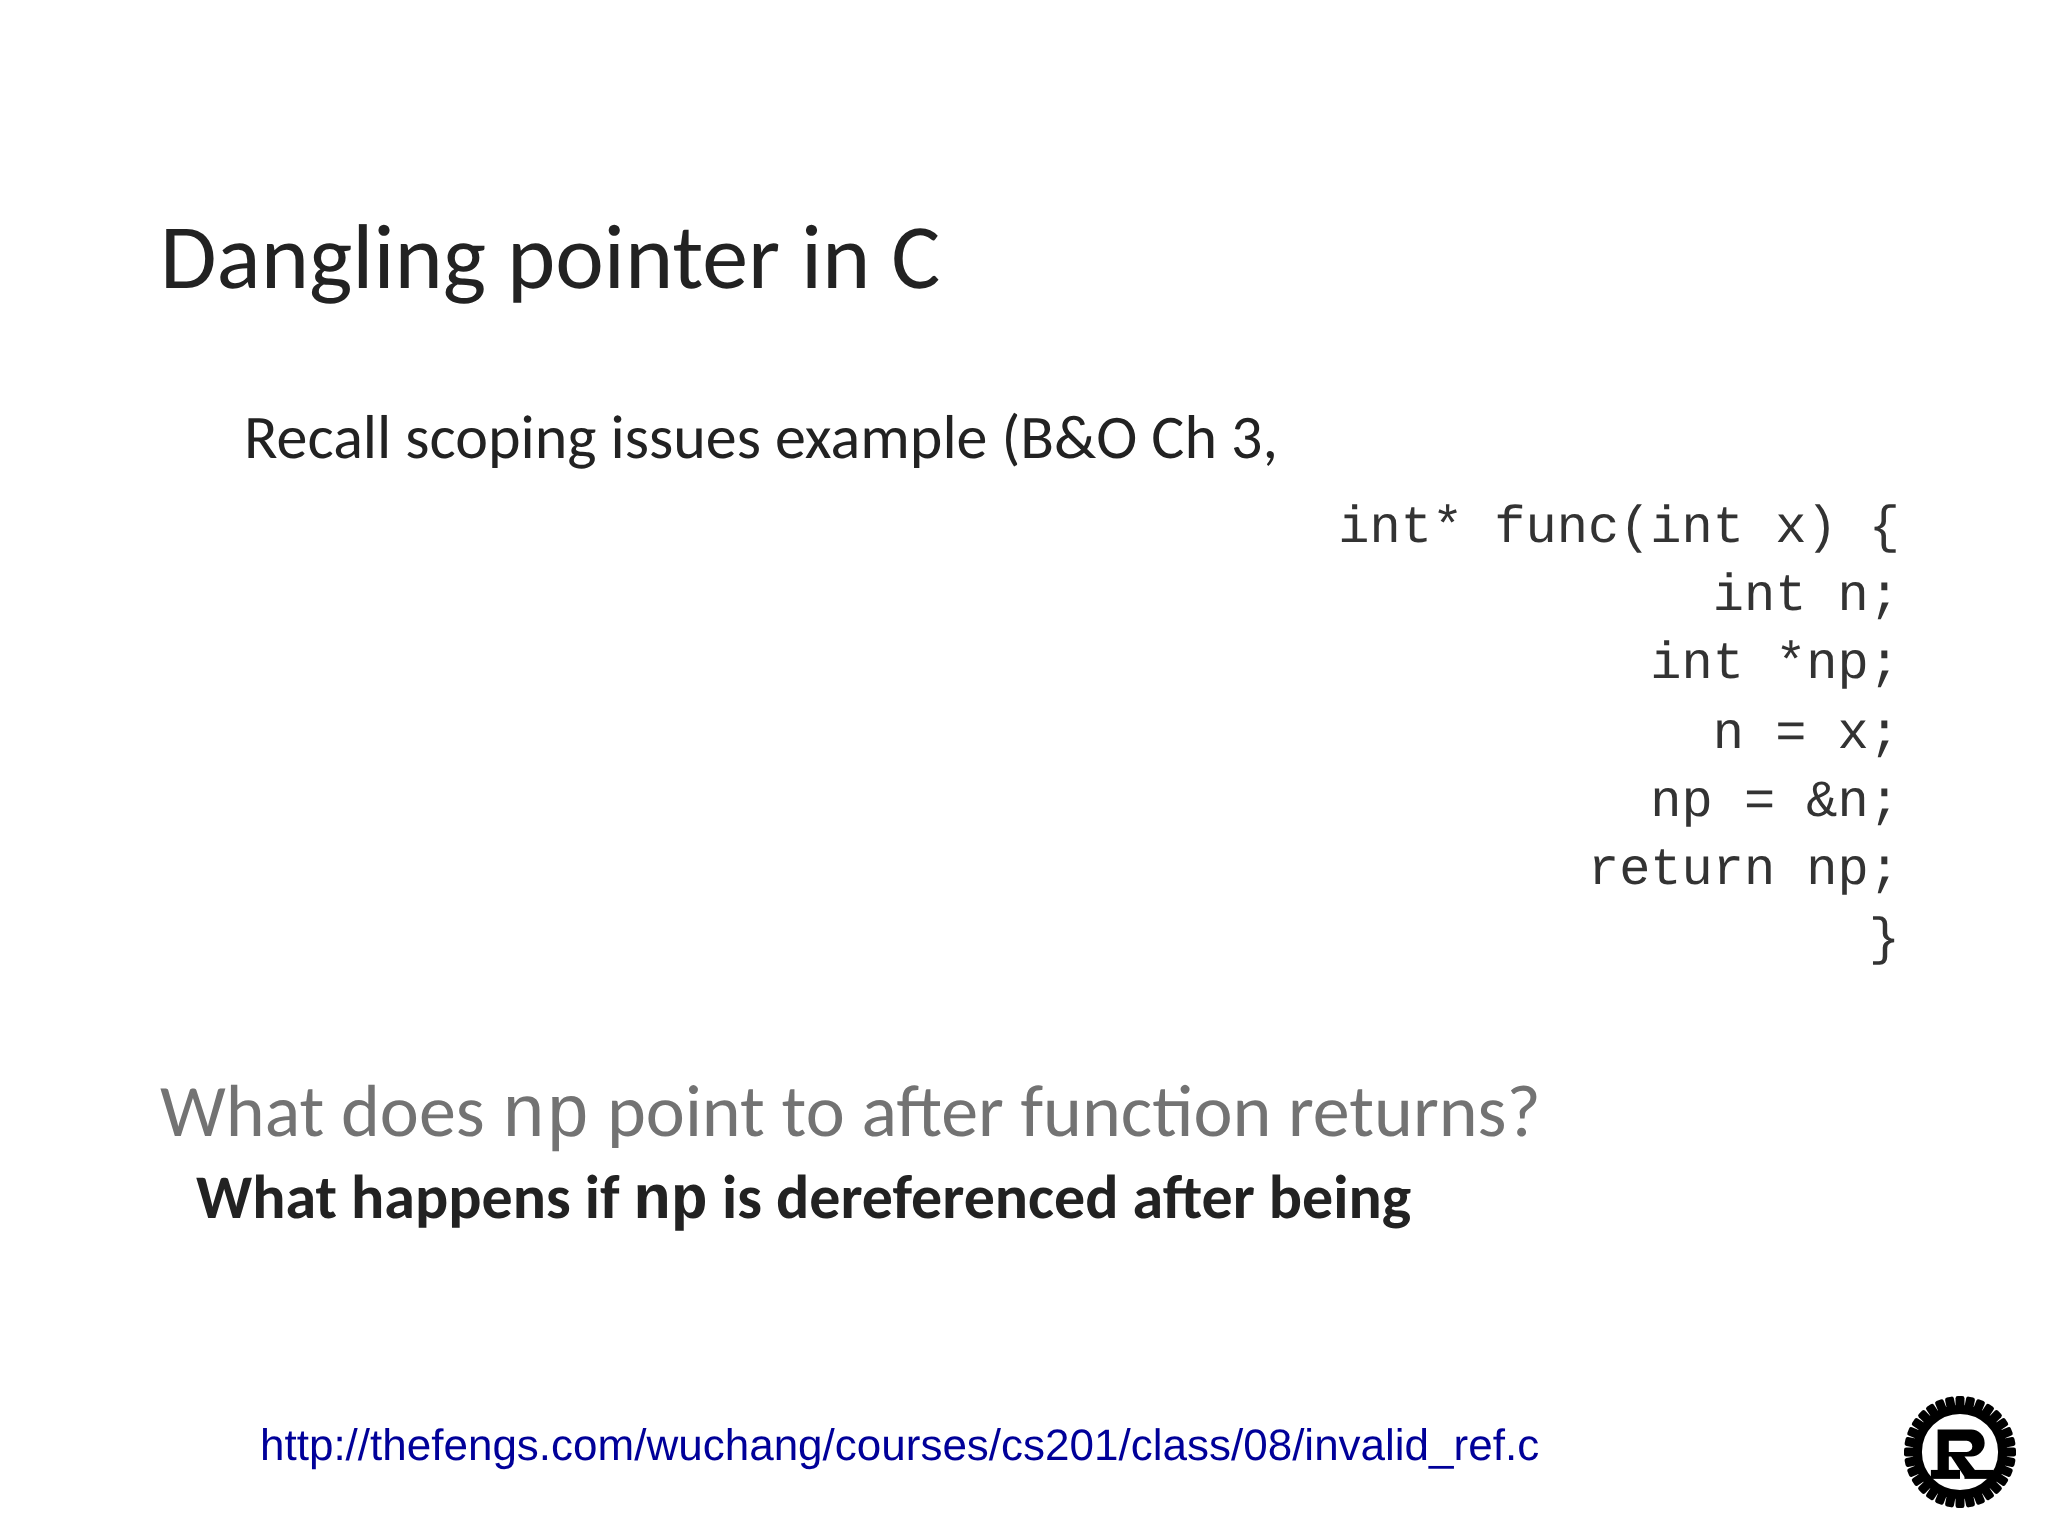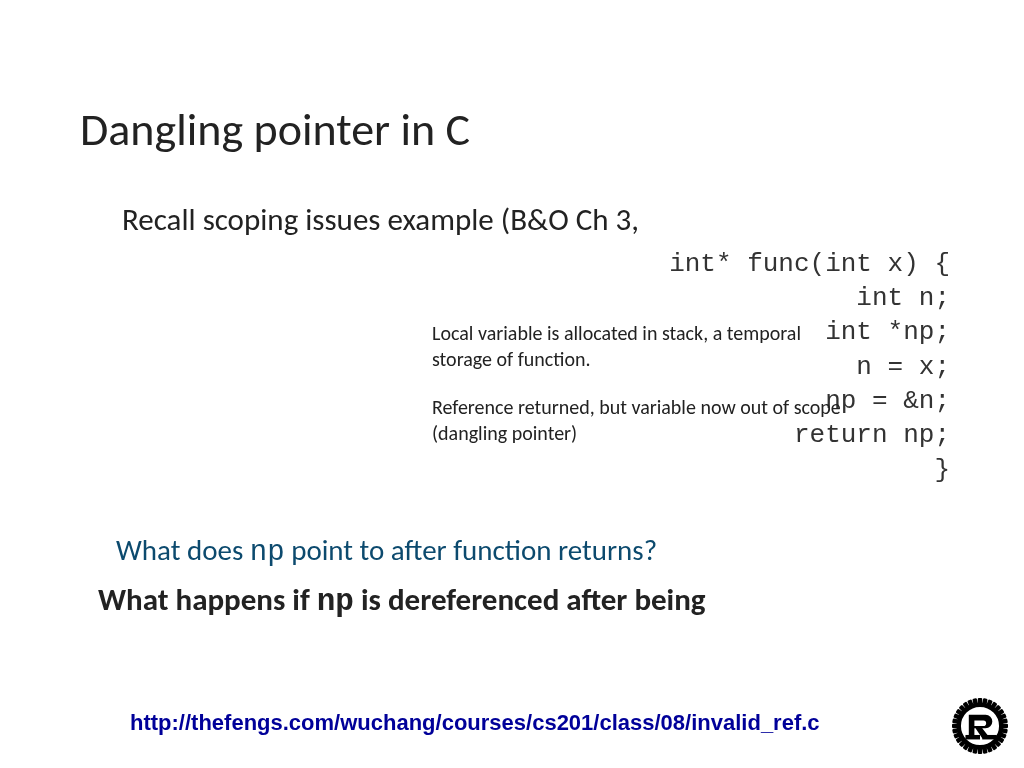--- a/index.html
+++ b/index.html
@@ -5,25 +5,25 @@
   * { margin: 0; padding: 0; box-sizing: border-box; }
   html, body { width: 1024px; height: 768px; background: #ffffff; font-family: Calibri, "Segoe UI", Arial, sans-serif; color: #000; overflow: hidden; }
   .slide { position: relative; width: 1024px; height: 768px; }
   .title { position: absolute; left: 80px; top: 78px; font-size: 46px; font-weight: 400; color: #222; margin-top: 23px; }
   .body  { position: absolute; left: 80px; top: 200px; width: 870px; }
   .p1    { font-size: 31px; line-height: 1.25; color: #222; margin-left: 42px; }
   .p1 .indent2 { display: block; margin-left: 18px; }
   .code-block { margin-top: 8px; margin-left: 40px; font-family: "Courier New", monospace; font-size: 26px; line-height: 1.32; color: #333; white-space: pre; text-align: right; }
   .note { position: absolute; left: 432px; top: 320px; width: 420px; font-size: 20px; line-height: 1.3; color: #222; }
   .note .para2 { margin-top: 22px; }
-  .q1   { position: absolute; left: 80px; top: 532px; width: 870px; font-size: 29px; color: #0c4a6e; line-height: 1.28; margin-left: 36px; }
+  .q1   { position: absolute; left: 80px; top: 532px; width: 870px; font-size: 37px; color: #737373; line-height: 1.28; }
   .q2   { position: absolute; left: 98px; top: 580px; width: 870px; font-size: 31px; color: #222; line-height: 1.28; font-weight: bold; }
   .q2 .wrap { display: block; margin-left: 18px; }
   .mono { font-family: "Courier New", monospace; }
-  .link { position: absolute; left: 130px; bottom: 32px; font-weight: 700; font-family: Arial, sans-serif; font-size: 22px; color: #000099; }
+  .link { position: absolute; left: 130px; bottom: 32px; font-weight: 400; font-family: Arial, sans-serif; font-size: 22px; color: #000099; }
   .logo { position: absolute; right: 16px; bottom: 14px; width: 56px; height: 56px; }
   .logo svg { width: 56px; height: 56px; }
 </style>
 </head>
 <body>
 
 <div class="slide">
 
   <div class="title">Dangling pointer in C</div>
 
@@ -33,24 +33,20 @@
     </div>
     <div class="code-block">int* func(int x) {
    int n;
    int *np;
    n = x;
    np = &amp;n;
    return np;
 }</div>
   </div>
 
-  <div class="note">
-    <div>Local variable is allocated in stack, a temporal storage of function.</div>
-    <div class="para2">Reference returned, but variable now out of scope (dangling pointer)</div>
-  </div>
 
   <div class="q1">
     <span>What does </span><span class="mono">np</span><span>  point to after function returns?</span>
   </div>
 
   <div class="q2">
     <span>What happens if </span><span class="mono">np</span><span> is dereferenced after being</span>
   </div>
 
   <div class="link">http://thefengs.com/wuchang/courses/cs201/class/08/invalid_ref.c</div>

